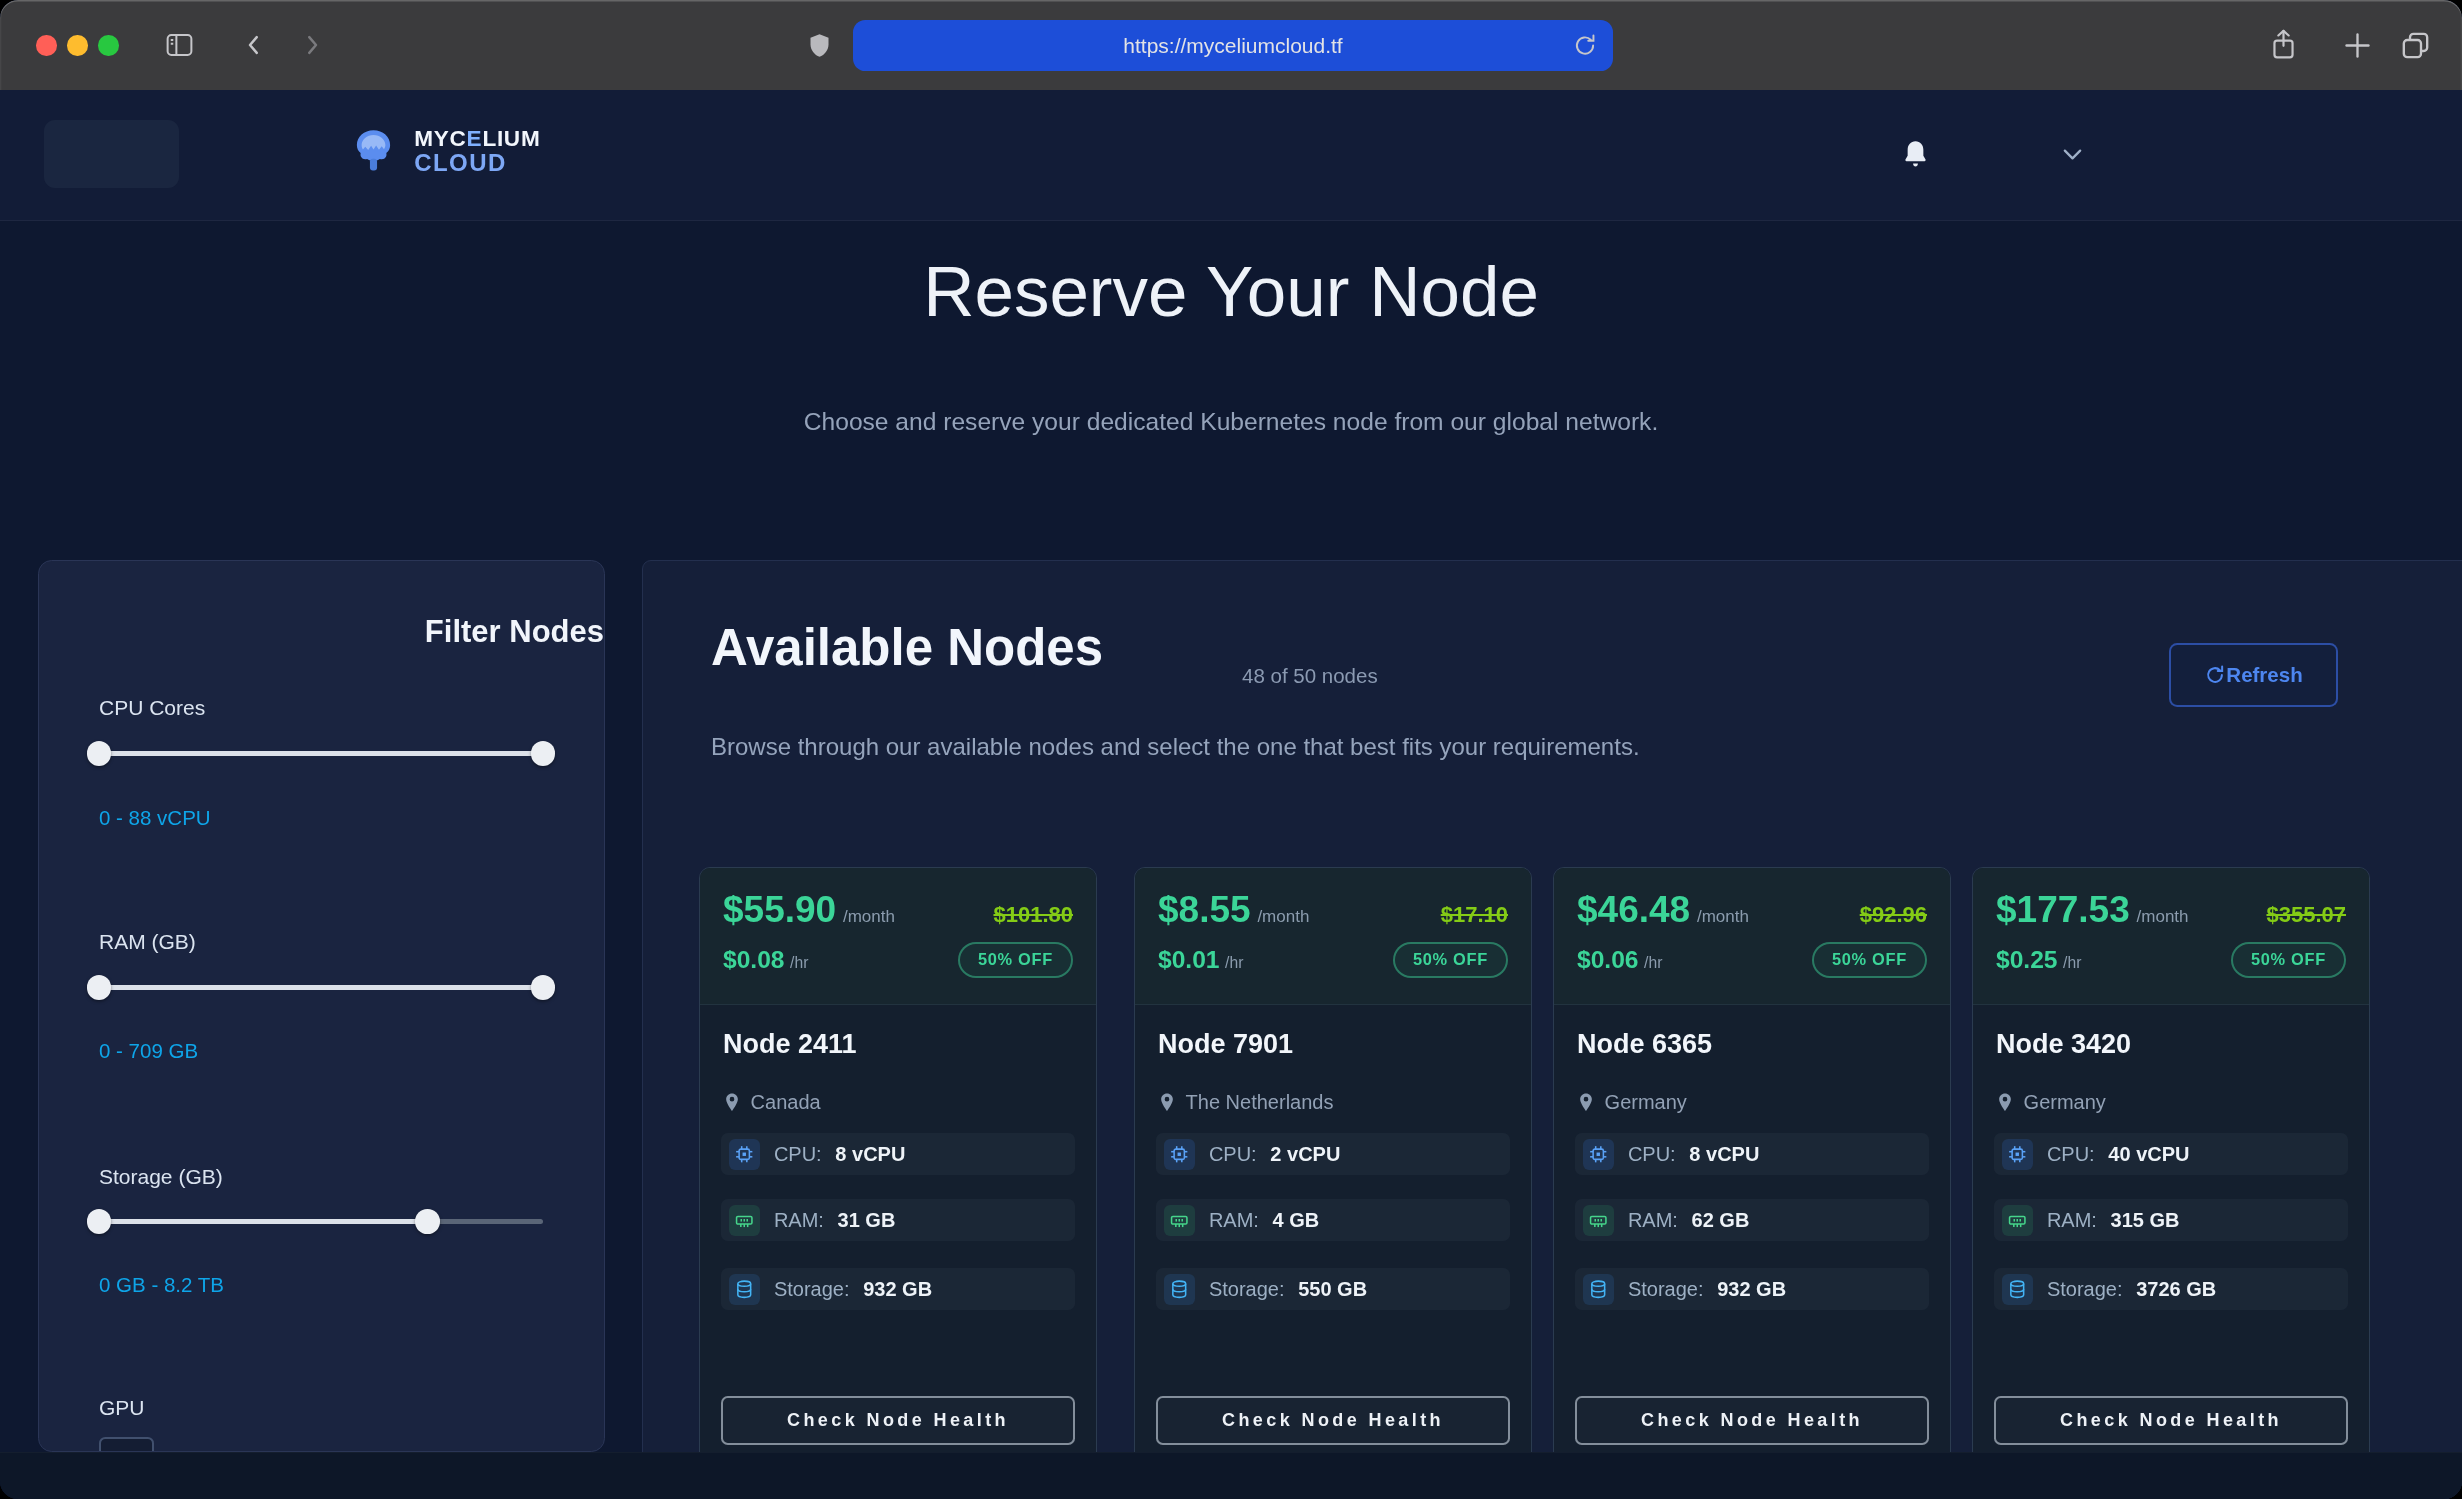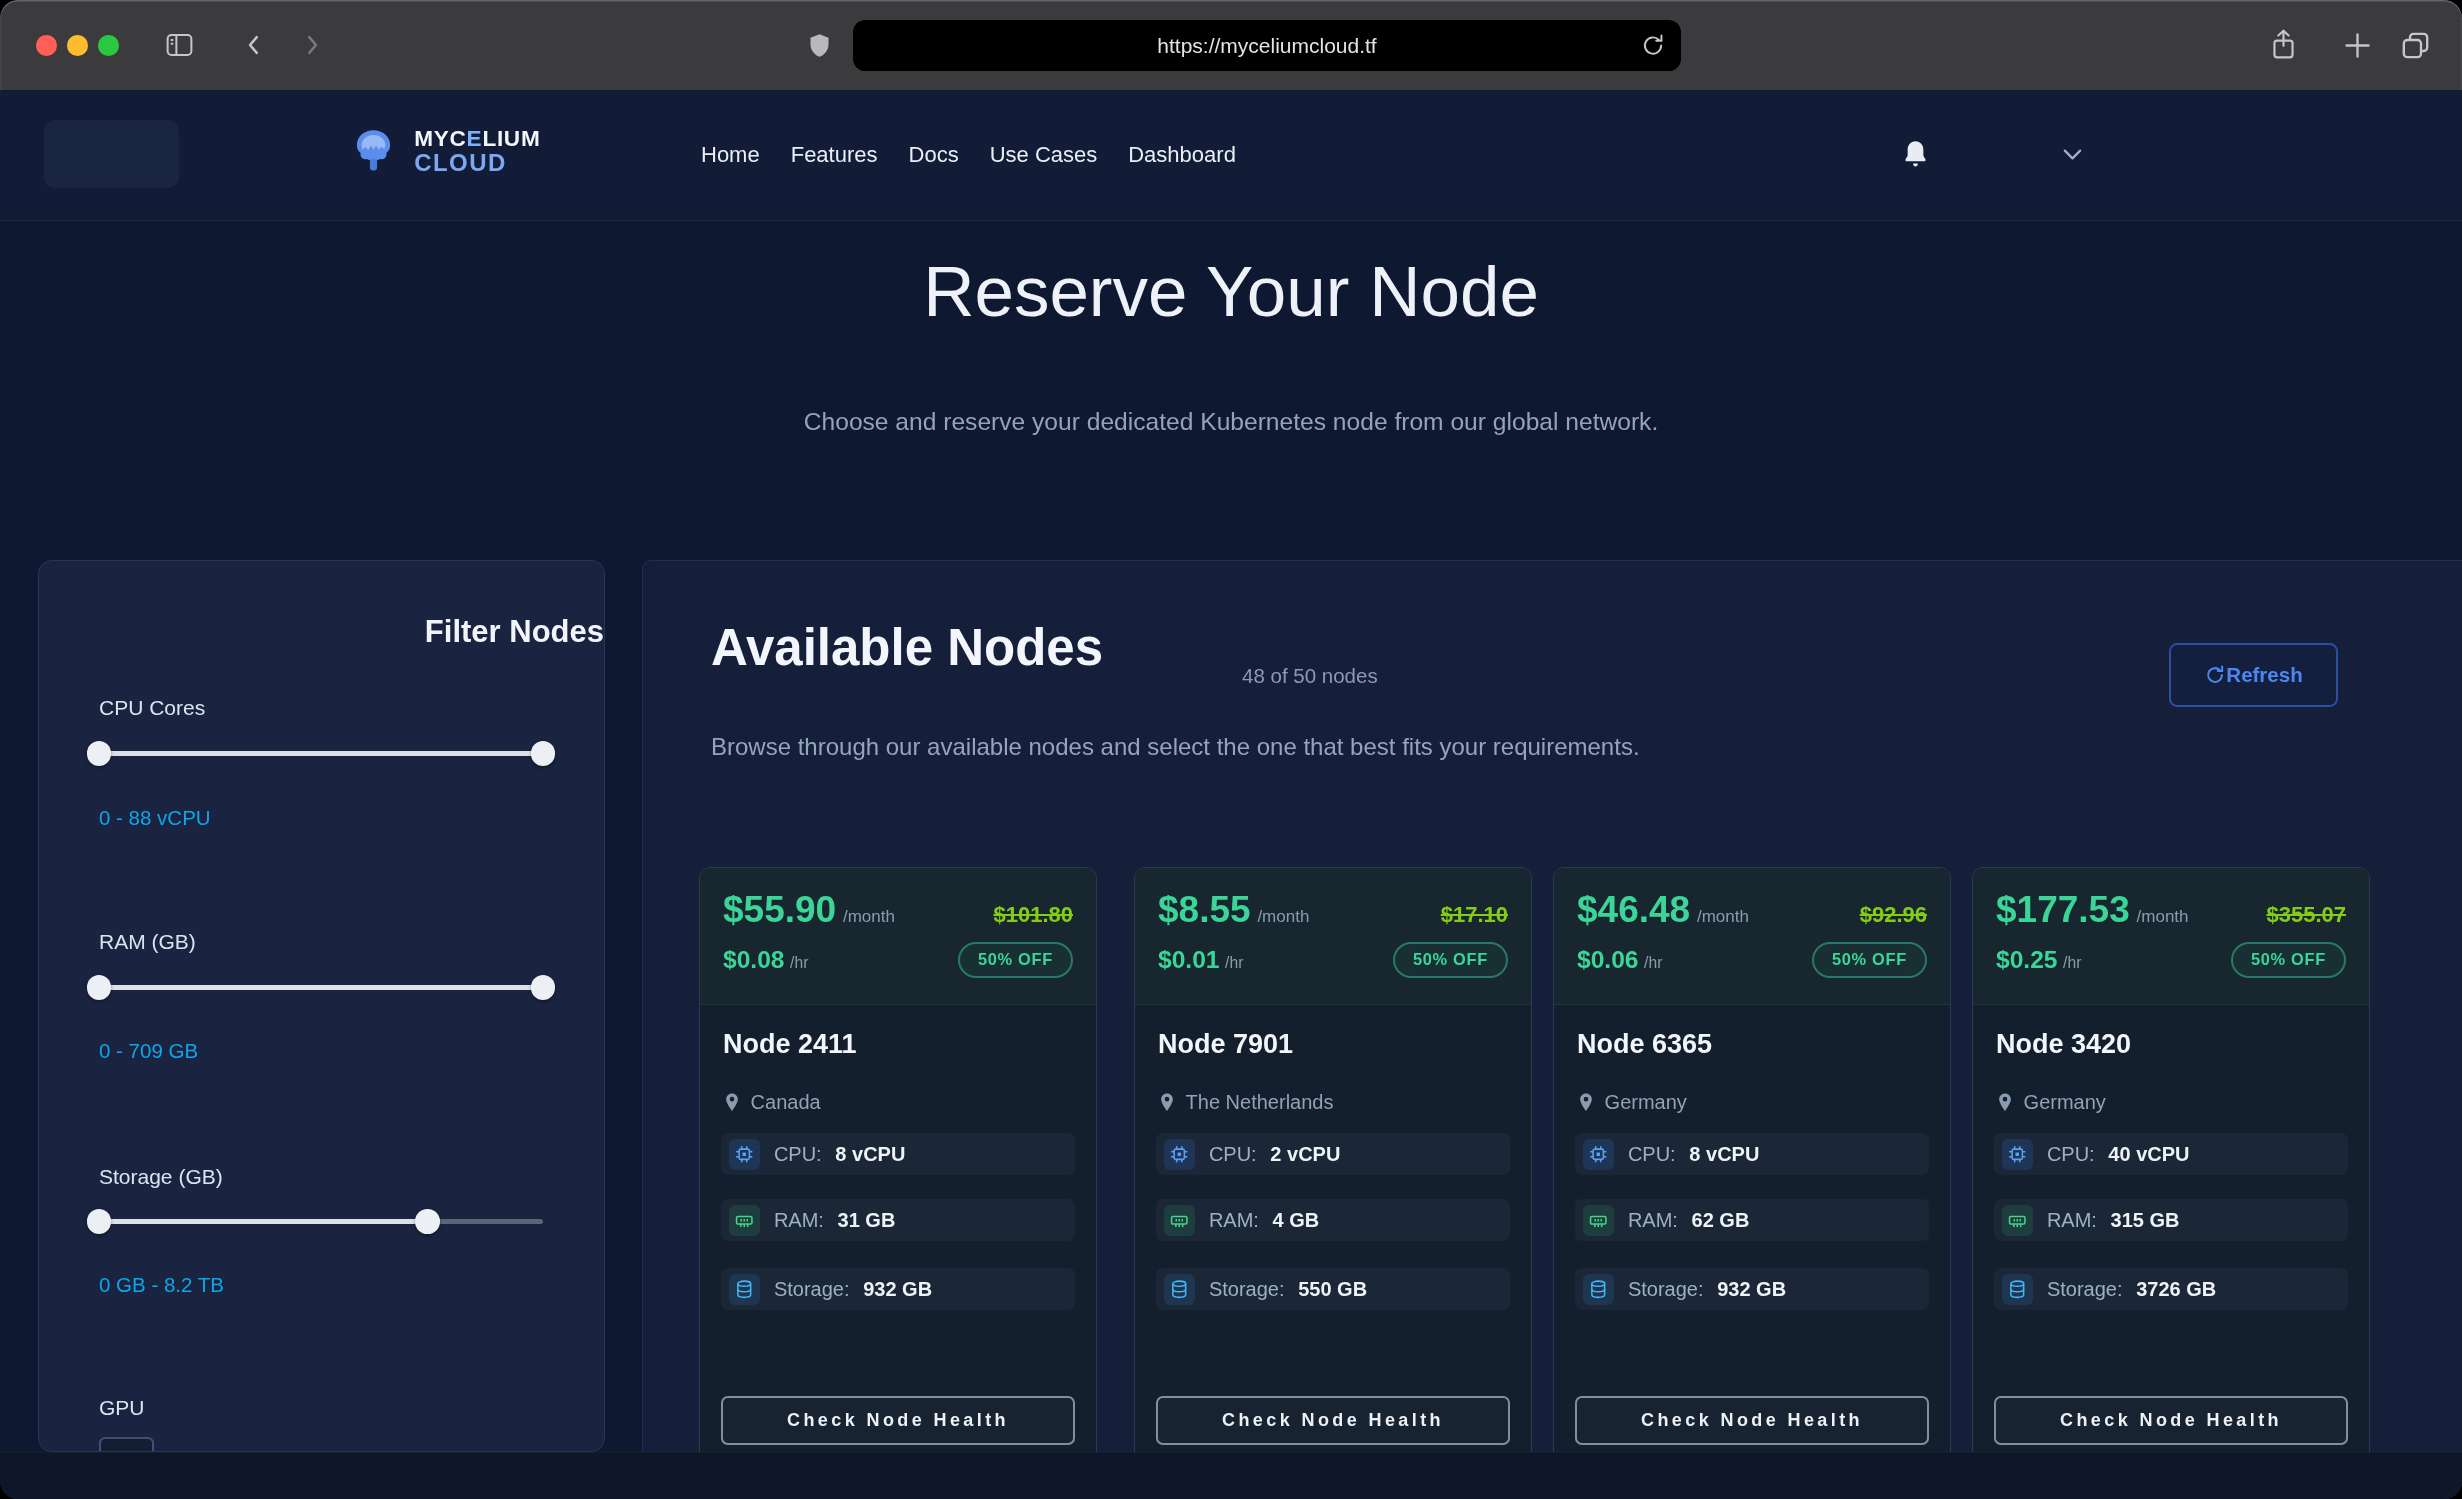--- a/index.html
+++ b/index.html
@@ -9,21 +9,21 @@
   
   .chrome{position:absolute;top:0;left:0;right:0;height:90px;background:#3b3b3d;border-radius:18px 18px 0 0;
           box-shadow:inset 0 1.4px 0 rgba(255,255,255,.22), inset 1.4px 0 0 rgba(255,255,255,.06), inset -1.4px 0 0 rgba(255,255,255,.06);
           border-bottom:1.4px solid #222224;}
   .tl{position:absolute;top:35px;width:20.5px;height:20.5px;border-radius:50%;}
   .tl.red{left:36px;background:#ff5f57;}
   .tl.yellow{left:67px;background:#febc2e;}
   .tl.green{left:98px;background:#28c840;}
   .chrome-ic{position:absolute;color:#c6c6ca;}
   .chrome-ic svg{display:block;}
-  .url-field{position:absolute;left:853px;top:20px;width:828px;height:51px;background:#000000;border-radius:12.3px;}
+  .url-field{position:absolute;left:853px;top:20px;width:760px;height:51px;background:#1d4ed8;border-radius:12.3px;}
   .url-text{position:absolute;left:0;right:0;top:0;bottom:0;display:flex;align-items:center;justify-content:center;color:#e3e3e5;font-size:21px;}
   .reload-btn{position:absolute;right:15px;top:11.6px;color:#c6c6ca;}
 
   
   .page{position:absolute;top:90px;left:0;right:0;bottom:0;background:#0e1830;}
 
   
   .navbar{position:absolute;top:0;left:0;right:0;height:130px;background:#121c37;border-bottom:1.4px solid rgba(255,255,255,.05);}
   .nav-skeleton{position:absolute;left:44px;top:30px;width:135px;height:68px;border-radius:11px;background:rgba(148,163,184,.07);}
   .brand{position:absolute;left:345px;top:33px;display:flex;align-items:center;gap:12.3px;cursor:pointer;}
@@ -166,27 +166,20 @@
           <path fill="#5b8def" d="M24 6c-8 0-14 5.5-14 12.5 0 3 1.2 5.2 3.2 6.8-.2 1-.2 2.3.3 3.2 1 2 3.3 2.5 5.1 1.8 1.5 1 3.4 1.6 5.4 1.6s3.9-.6 5.4-1.6c1.8.7 4.1.2 5.1-1.8.5-.9.5-2.2.3-3.2 2-1.6 3.2-3.8 3.2-6.8C38 11.5 32 6 24 6z"></path>
           <path fill="#a8c4f8" d="M24 10c-5.5 0-10 3.8-10 8.5 0 1.4.4 2.7 1.1 3.8l2-2.4 2.4 2.9 2.5-3.6 2 3.2 2.2-3.4 2.4 3.6 2.3-3 1.9 2.6c.7-1.1 1.2-2.4 1.2-3.7 0-4.7-4.5-8.5-10-8.5z" opacity=".8"></path>
           <rect x="21" y="30" width="6" height="10" rx="2.5" fill="#4a7ddb"></rect>
         </svg>
         <div class="brand-text">
           <div class="brand-top"><span>MYC</span><span class="mid">E</span><span>LIUM</span></div>
           <div class="brand-bottom">CLOUD</div>
         </div>
       </div>
 
-      <div class="nav-links">
-        <span class="nav-link">Home</span>
-        <span class="nav-link">Features</span>
-        <span class="nav-link">Docs</span>
-        <span class="nav-link">Use Cases</span>
-        <span class="nav-link">Dashboard</span>
-      </div>
 
       <span class="bell">
         <svg width="29" height="33" viewBox="0 0 24 26" fill="currentColor">
             <path d="M12 2c-3.9 0-6.5 3-6.5 7v5l-1.8 3.2c-.3.6.1 1.3.8 1.3h15c.7 0 1.1-.7.8-1.3L18.5 14V9c0-4-2.6-7-6.5-7z"></path>
             <path d="M10 20.5h4c0 1.4-.9 2.5-2 2.5s-2-1.1-2-2.5z"></path>
           </svg>
       </span>
       <span class="user-chevron">
         <svg width="23" height="15" viewBox="0 0 24 14" fill="none" stroke="currentColor" stroke-width="2.4" stroke-linecap="round" stroke-linejoin="round">
             <polyline points="4,3 12,11 20,3"></polyline>

